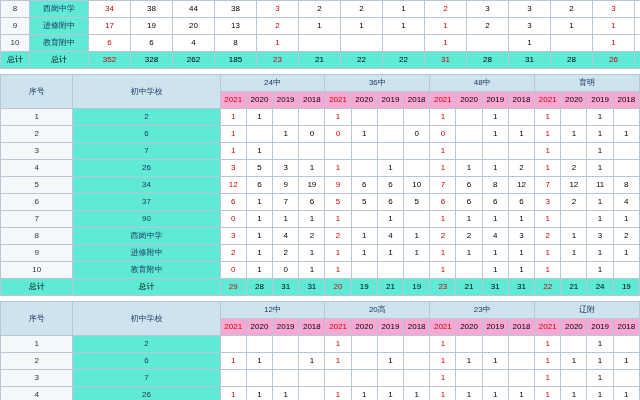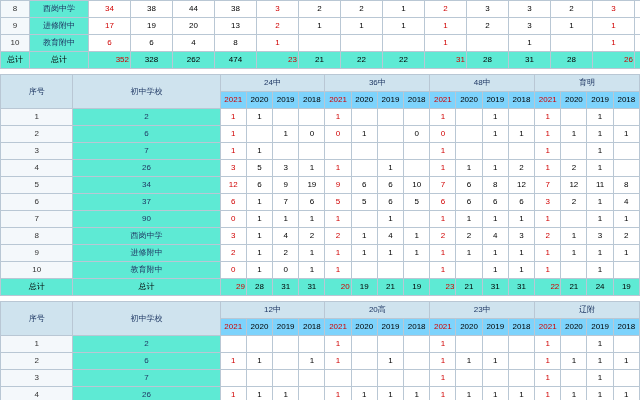--- a/index.html
+++ b/index.html
@@ -14,28 +14,28 @@
     border:1px solid #b9c7d4;
     height:14px;line-height:14px;
     text-align:center;vertical-align:middle;
     font-weight:normal;font-size:8px;
     overflow:hidden;white-space:nowrap;
   }
   .c-idx{width:26px;}
   .c-name{width:56px;}
   .c-val{width:39px;}
   .hdr-band td{background:#cfe3ee;font-weight:bold;color:#1f3864;height:15px;line-height:15px;margin-left:22px;}
-  .sub-hdr td{background:#7dd3fc;font-weight:bold;}
+  .sub-hdr td{background:#f9a8d4;font-weight:bold;}
   .sub-hdr td.y2021{color:#d00000;}
   .name-cell{background:#5eead4;color:#1f3864;font-weight:bold;text-align:center;}
   .idx-cell{background:#f4f8fb;color:#333;}
   .v{background:#ffffff;}
   .red{color:#d00000;font-weight:bold;}
   .total-row td{background:#5eead4;font-weight:bold;}
-  .total-row td.red{color:#d00000;text-align:right;}
+  .total-row td.red{color:#d00000;}
   .blockgap{height:5px;}
   .toprow td{height:13px;line-height:13px;}
 </style>
 </head>
 <body>
 
 <div class="sheet">
 
   <table class="grid">
     <tbody>
@@ -95,21 +95,21 @@
         <td class="c-val v red">1</td>
         <td class="c-val v"></td>
 
       </tr>
       <tr class="toprow total-row">
         <td class="c-idx">总计</td>
         <td class="c-name">总计</td>
         <td class="c-val red">352</td>
         <td class="c-val">328</td>
         <td class="c-val">262</td>
-        <td class="c-val">474</td>
+        <td class="c-val">185</td>
         <td class="c-val red">23</td>
         <td class="c-val">21</td>
         <td class="c-val">22</td>
         <td class="c-val">22</td>
         <td class="c-val red">31</td>
         <td class="c-val">28</td>
         <td class="c-val">31</td>
         <td class="c-val">28</td>
         <td class="c-val red">26</td>
         <td class="c-val">19</td>

